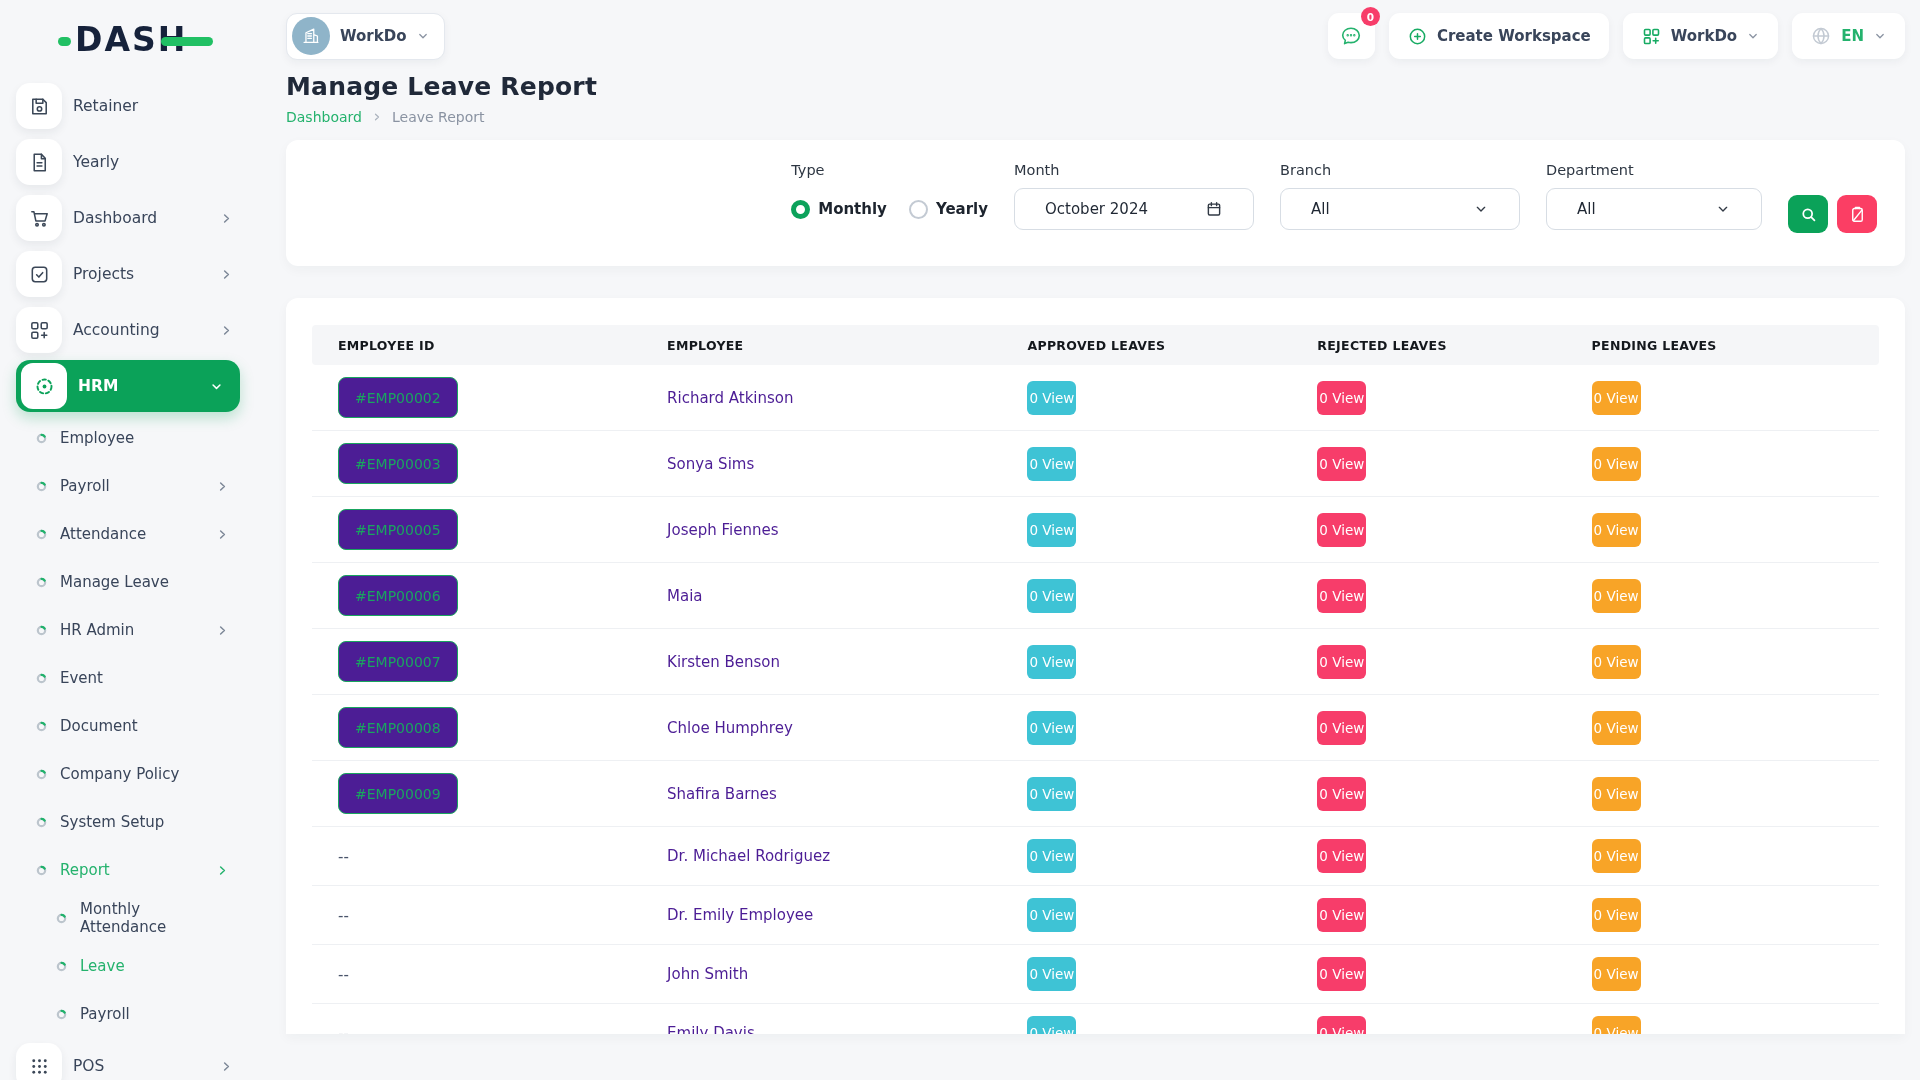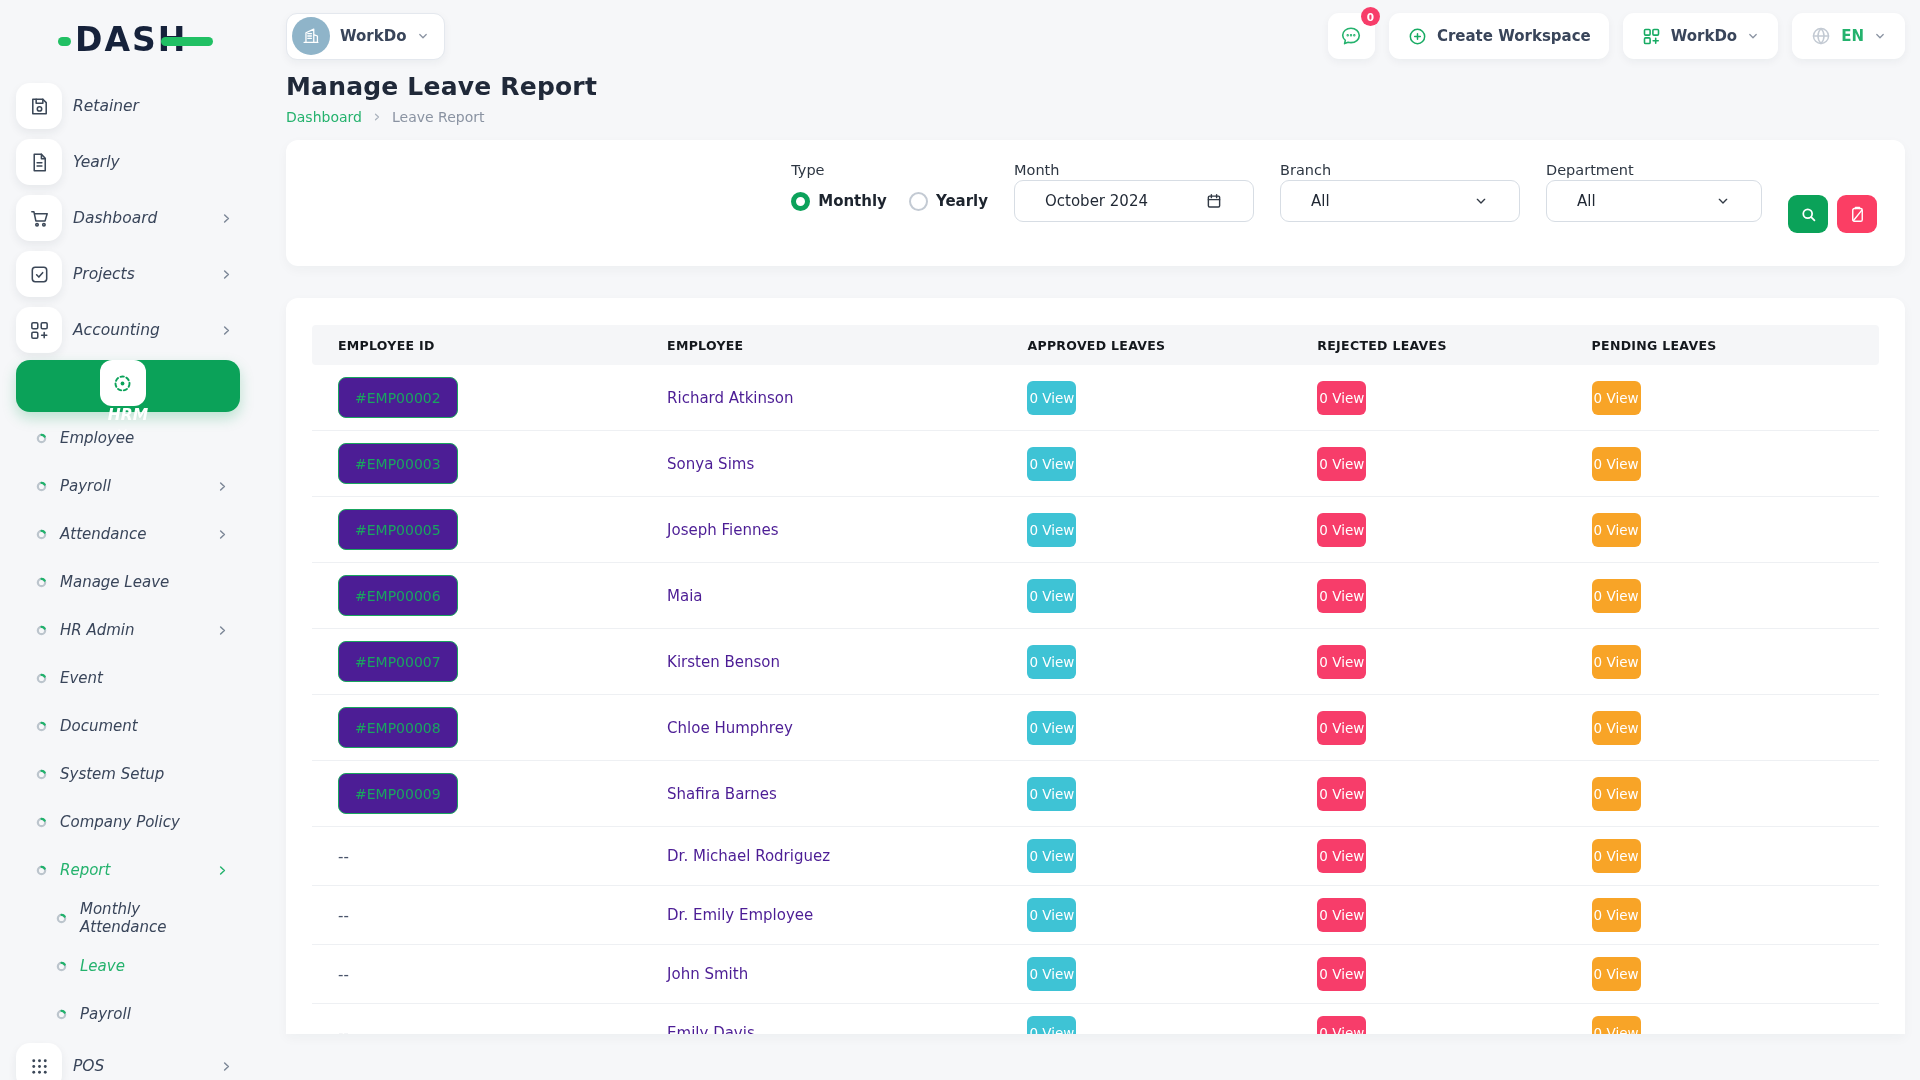--- a/index.html
+++ b/index.html
@@ -22,33 +22,33 @@
   body{font-family:"DejaVu Sans","Liberation Sans",sans-serif;background:var(--bg);color:var(--ink);}
   .screen{position:relative;width:1920px;height:1080px;overflow:hidden;background:var(--bg);}
 
   
   .sidebar{position:absolute;left:0;top:0;width:252px;height:1080px;padding:0 0 0 0;background:var(--bg);}
   .logo{height:78px;display:flex;align-items:center;padding-left:58px;position:relative;}
   .logo-dot{width:13px;height:9px;border-radius:5px;background:#21c064;margin-right:4px;margin-top:4px;}
   .logo-text{font-size:33px;font-weight:800;letter-spacing:2px;color:var(--navy);line-height:1;}
   .logo-dash{width:52px;height:9px;border-radius:5px;background:#21c064;margin-left:-26px;margin-top:4px;}
   .nav{display:flex;flex-direction:column;}
-  .nav-item{display:flex;align-items:center;cursor:pointer;font-style:italic;}
+  .nav-item{display:flex;align-items:center;cursor:pointer;}
   .nav-item.lvl1{height:56px;padding:0 18px 0 16px;}
   .nav-ico{width:46px;height:46px;border-radius:14px;background:#fff;box-shadow:0 4px 10px rgba(25,39,62,.07);display:flex;align-items:center;justify-content:center;color:#3b4757;flex:0 0 46px;}
   .nav-ico svg{width:23px;height:23px;}
   .nav-label{font-size:15.5px;font-weight:500;color:var(--ink);margin-left:11px;flex:1;}
   .nav-chev{color:#7c8797;display:flex;align-items:center;}
   .nav-chev svg{width:15px;height:15px;}
   .nav-item.lvl2{height:48px;padding:0 22px 0 36px;}
   .nav-item.lvl3{height:48px;padding:0 22px 0 56px;}
   .bullet{display:flex;align-items:center;flex:0 0 12px;}
   .bullet svg{width:11px;height:11px;}
   .nav-item.lvl2 .nav-label,.nav-item.lvl3 .nav-label{margin-left:12px;font-size:15px;}
-  .nav-item.active{background:var(--green);border-radius:14px;margin:2px 12px 2px 16px;height:52px;padding:0 16px 0 5px;box-shadow:0 6px 14px rgba(11,162,89,.25);flex-direction:column;}
+  .nav-item.active{background:var(--green);border-radius:14px;margin:2px 12px 2px 16px;height:52px;padding:0 16px 0 5px;box-shadow:0 6px 14px rgba(11,162,89,.25);}
   .nav-item.active .nav-ico{color:var(--green);box-shadow:none;border-radius:12px;}
   .nav-item.active .nav-label{color:#fff;font-weight:700;}
   .nav-item.active .nav-chev{color:#fff;}
   .nav-item.hl .nav-label{color:var(--green-text);}
   .nav-item.hl .nav-chev{color:var(--green-text);}
 
   
   .content{position:absolute;left:252px;top:0;right:0;height:1080px;padding:0 15px 0 34px;}
   .topbar{display:flex;align-items:center;padding-top:12px;height:60px;}
   .pill{background:#fff;border-radius:11px;box-shadow:0 3px 8px rgba(25,39,62,.05);display:flex;align-items:center;}
@@ -73,21 +73,21 @@
   .page-head{margin-top:12px;}
   .page-title{font-size:25px;font-weight:700;color:#202939;letter-spacing:.2px;}
   .breadcrumb{display:flex;align-items:center;gap:9px;margin-top:8px;font-size:14px;}
   .crumb-home{color:var(--green-text);cursor:pointer;}
   .crumb-sep{color:#aab2bd;display:flex;}
   .crumb-sep svg{width:12px;height:12px;}
   .crumb-cur{color:var(--muted);}
 
   
   .filter-card{margin-top:15px;background:var(--card);border-radius:12px;box-shadow:0 4px 12px rgba(25,39,62,.04);height:126px;padding:22px 28px;display:flex;align-items:flex-start;justify-content:flex-end;gap:26px;}
-  .fgroup{display:flex;flex-direction:column;gap:2px;}
+  .fgroup{display:flex;flex-direction:column;gap:10px;}
   .flabel{font-size:14.5px;color:#2d3642;}
   .fctrl{height:42px;display:flex;align-items:center;}
   .radio-row{display:flex;align-items:center;gap:22px;}
   .radio{display:flex;align-items:center;gap:8px;cursor:pointer;}
   .radio-dot{width:19px;height:19px;border-radius:50%;border:2px solid #c3cad3;background:#fff;}
   .radio.checked .radio-dot{border:5.5px solid #0ca25b;}
   .radio-label{font-size:15px;font-weight:600;color:#1d242e;}
   .input,.select{height:42px;border:1px solid var(--ctrl-border);border-radius:9px;background:#fff;display:flex;align-items:center;padding:0 30px;font-size:15px;color:#1f2733;cursor:pointer;}
   .input{width:240px;justify-content:space-between;}
   .select{justify-content:space-between;}
@@ -286,30 +286,30 @@
           </span>
           <span class="nav-label">Document</span>
         </div>
         <div class="nav-item lvl2">
           <span class="bullet">
             <svg viewBox="0 0 12 12" fill="none">
               <circle cx="6" cy="6" r="4" stroke="#bcc5cd" stroke-width="2.4"></circle>
               <path d="M6 2a4 4 0 0 1 3.5 2" stroke="#1fb26b" stroke-width="2.4" stroke-linecap="round"></path>
             </svg>
           </span>
+          <span class="nav-label">Company Policy</span>
+        </div>
+        <div class="nav-item lvl2">
+          <span class="bullet">
+            <svg viewBox="0 0 12 12" fill="none">
+              <circle cx="6" cy="6" r="4" stroke="#bcc5cd" stroke-width="2.4"></circle>
+              <path d="M6 2a4 4 0 0 1 3.5 2" stroke="#1fb26b" stroke-width="2.4" stroke-linecap="round"></path>
+            </svg>
+          </span>
           <span class="nav-label">System Setup</span>
-        </div>
-        <div class="nav-item lvl2">
-          <span class="bullet">
-            <svg viewBox="0 0 12 12" fill="none">
-              <circle cx="6" cy="6" r="4" stroke="#bcc5cd" stroke-width="2.4"></circle>
-              <path d="M6 2a4 4 0 0 1 3.5 2" stroke="#1fb26b" stroke-width="2.4" stroke-linecap="round"></path>
-            </svg>
-          </span>
-          <span class="nav-label">Company Policy</span>
         </div>
         <div class="nav-item lvl2 hl">
           <span class="bullet">
             <svg viewBox="0 0 12 12" fill="none">
               <circle cx="6" cy="6" r="4" stroke="#bcc5cd" stroke-width="2.4"></circle>
               <path d="M6 2a4 4 0 0 1 3.5 2" stroke="#1fb26b" stroke-width="2.4" stroke-linecap="round"></path>
             </svg>
           </span>
           <span class="nav-label">Report</span>
           <span class="nav-chev">

